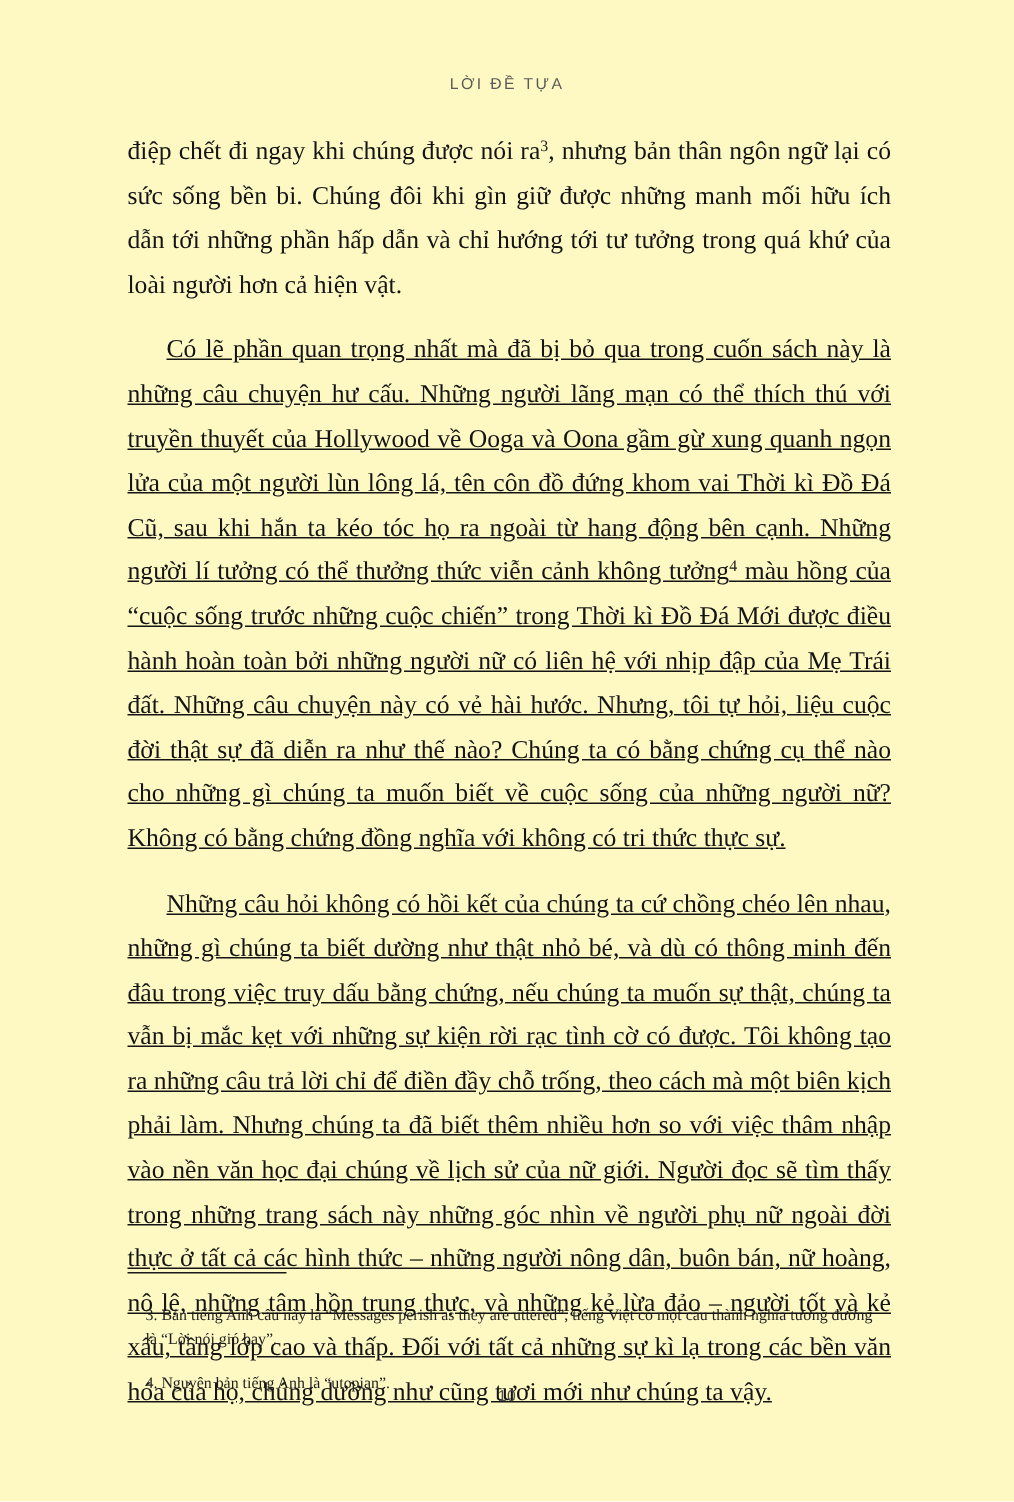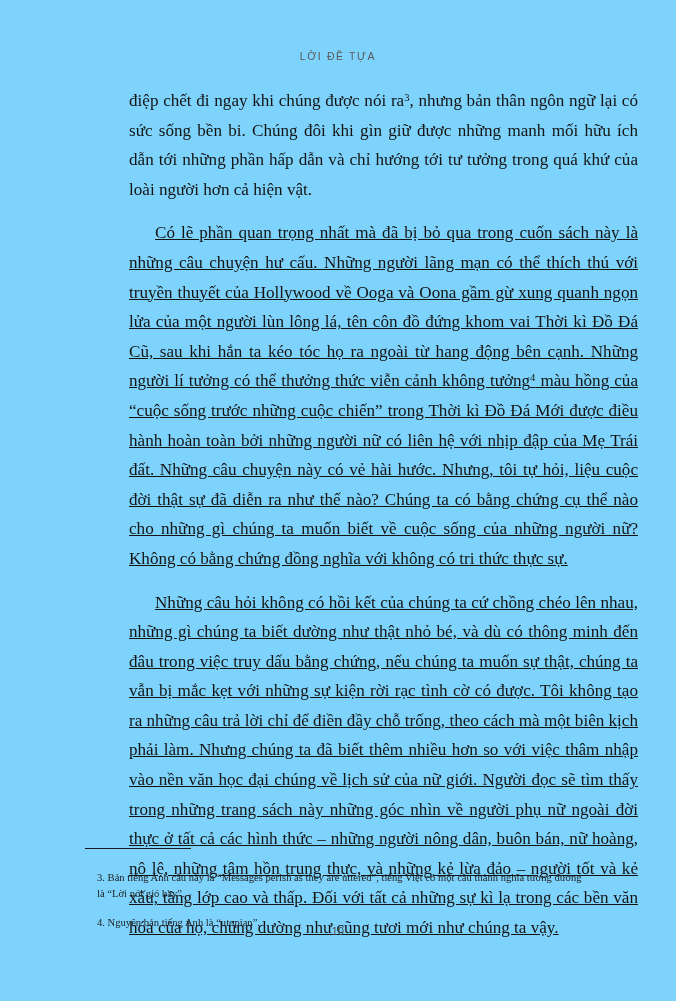--- a/index.html
+++ b/index.html
@@ -8,21 +8,21 @@
     background: #ffffff;
   }
   body {
     font-family: "Liberation Serif", "DejaVu Serif", serif;
     color: #1a1a1a;
   }
   .page {
     position: relative;
     width: 676px;
     height: 1001px;
-    background: #7dd3fc;
+    background: #fef9c3;
     overflow: hidden;
     box-sizing: border-box;
   }
 
   
   .running-head {
     position: absolute;
     top: 50px;
     left: 0;
     width: 676px;
@@ -34,21 +34,20 @@
     font-weight: 400;
     white-space: nowrap;
   }
 
   
   .text-block {
     position: absolute;
     top: 86px;
     left: 85px;
     width: 509px;
-    margin-left: 44px;
   }
   .para {
     margin: 0 0 0 0;
     text-align: justify;
     text-justify: inter-word;
     font-size: 17.1px;
     line-height: 29.6px;
     color: #141414;
     hyphens: none;
   }

